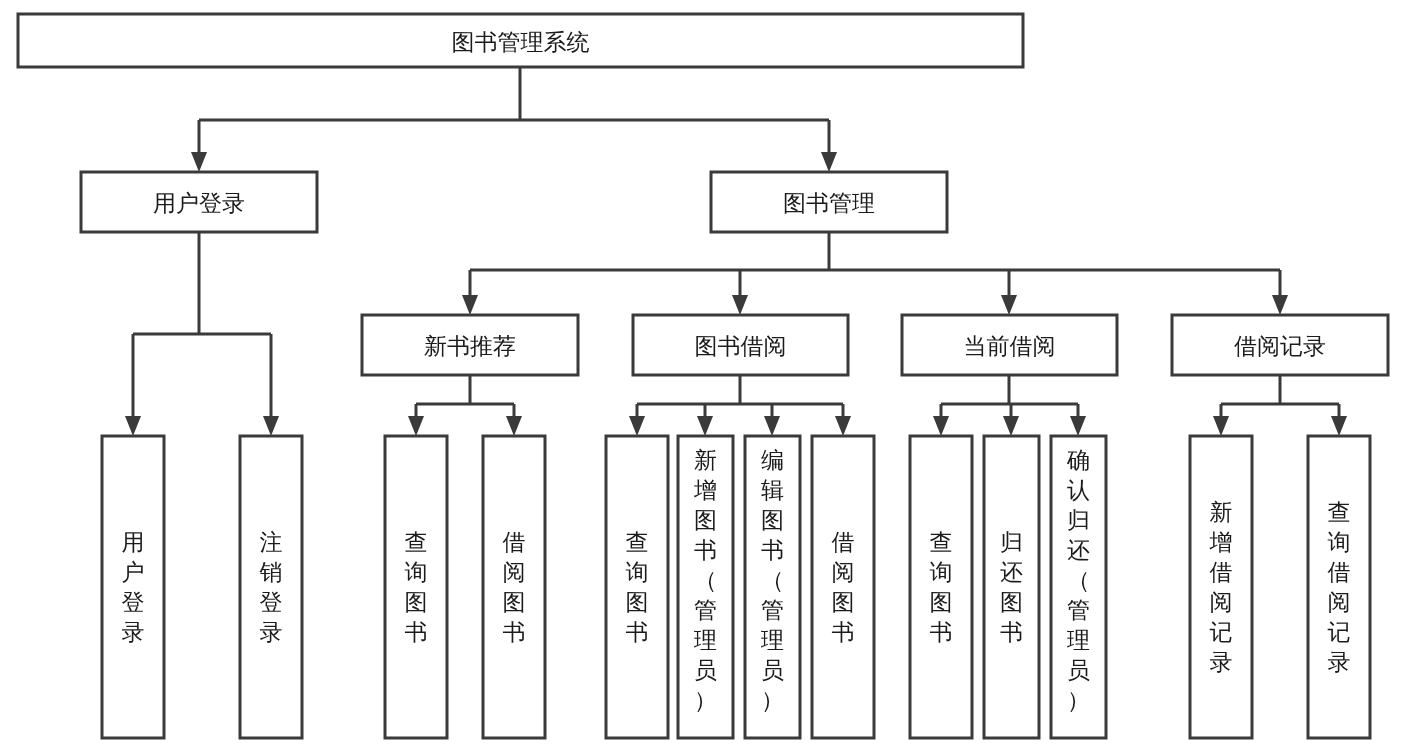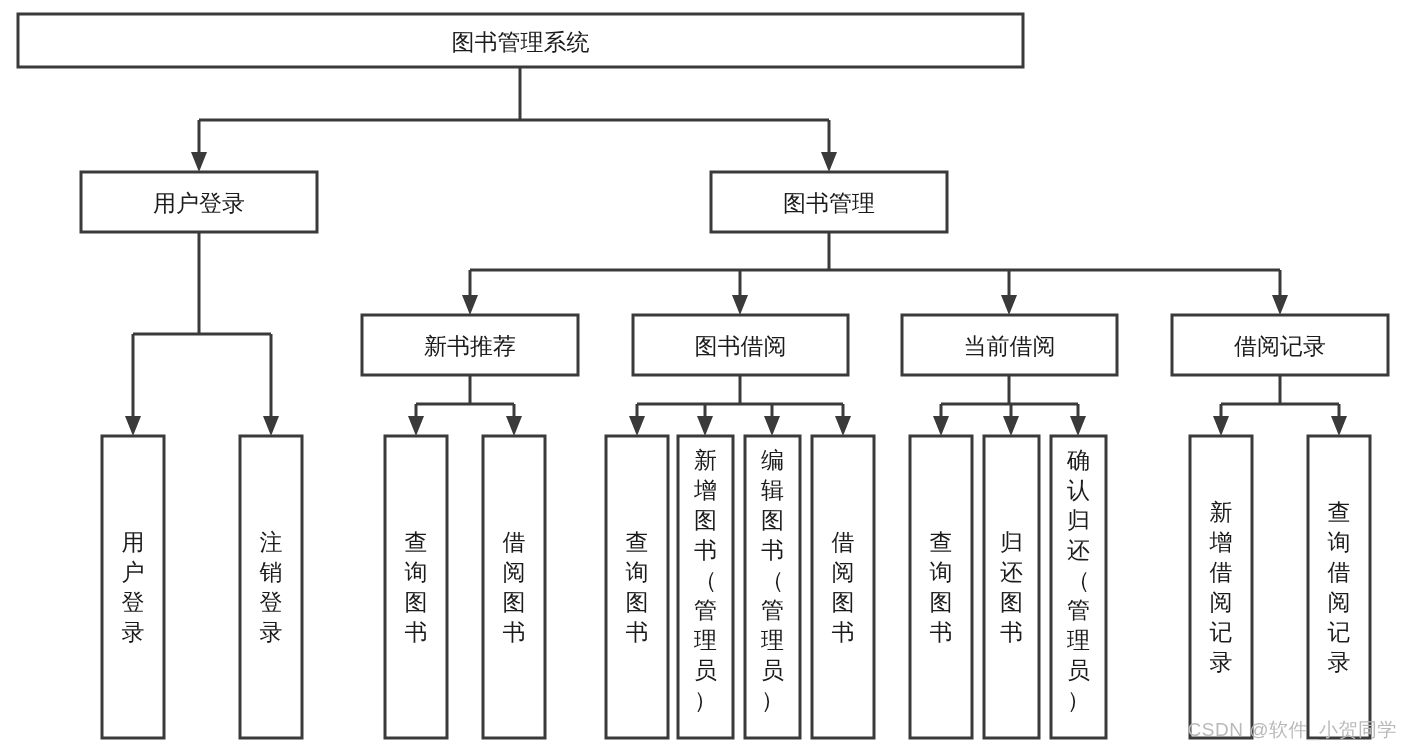--- a/index.html
+++ b/index.html
@@ -221,14 +221,13 @@
           <rect x="1190" y="436" width="62" height="302" class="node-rect"></rect>
           <text x="1221" y="0" class="node-label-v"><tspan x="1221" y="512">新</tspan><tspan x="1221" y="542">增</tspan><tspan x="1221" y="572">借</tspan><tspan x="1221" y="602">阅</tspan><tspan x="1221" y="632">记</tspan><tspan x="1221" y="662">录</tspan></text>
         </g>
         <g>
           <rect x="1308" y="436" width="62" height="302" class="node-rect"></rect>
           <text x="1339" y="0" class="node-label-v"><tspan x="1339" y="512">查</tspan><tspan x="1339" y="542">询</tspan><tspan x="1339" y="572">借</tspan><tspan x="1339" y="602">阅</tspan><tspan x="1339" y="632">记</tspan><tspan x="1339" y="662">录</tspan></text>
         </g>
       </g>
   </svg>
 
-  <div class="watermark">CSDN @软件_小贺同学</div>
 </div>
 
 </body></html>

